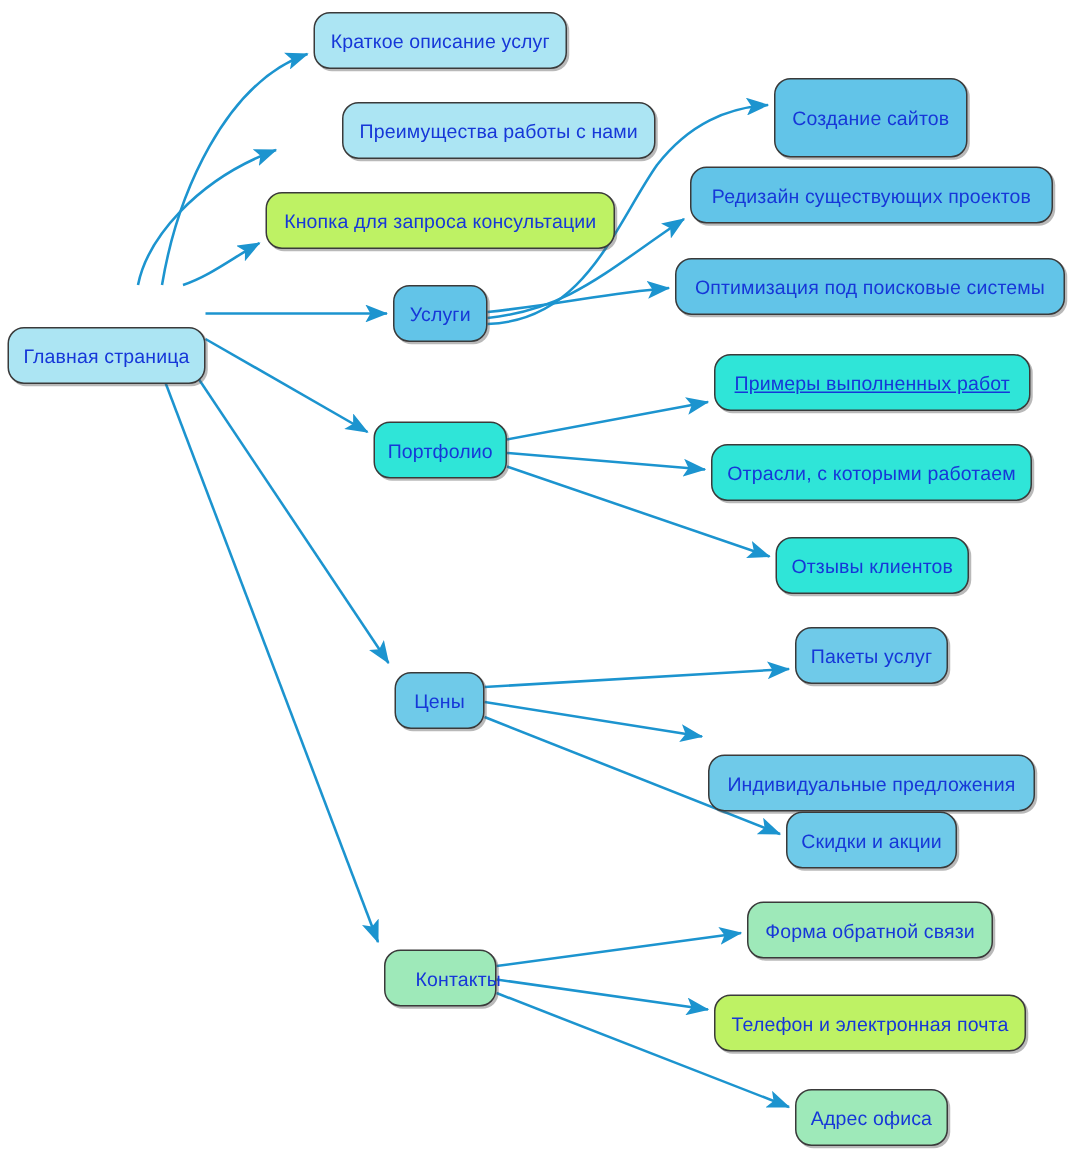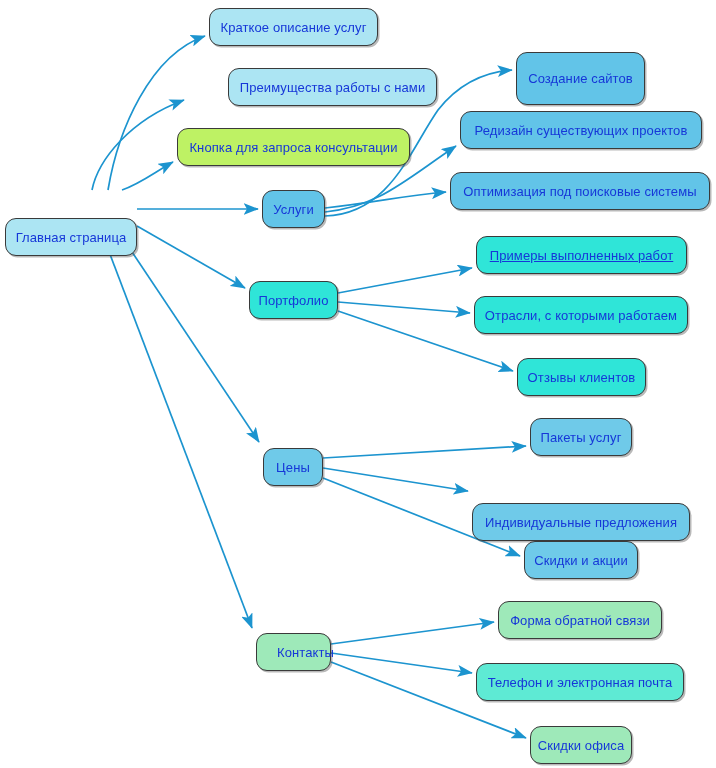--- a/index.html
+++ b/index.html
@@ -124,21 +124,21 @@
       </div>
       <div class="node" style="left: 524px; top: 541px; width: 114px; height: 38px; background: rgb(111, 202, 233);">
         <span>Скидки и акции</span>
       </div>
       <div class="node" style="left: 256px; top: 633px; width: 75px; height: 38px; background: rgb(158, 233, 185); padding-left: 24px;">
         <span>Контакты</span>
       </div>
       <div class="node" style="left: 498px; top: 601px; width: 164px; height: 38px; background: rgb(158, 233, 185);">
         <span>Форма обратной связи</span>
       </div>
-      <div class="node" style="left: 476px; top: 663px; width: 208px; height: 38px; background: #5eead4;">
+      <div class="node" style="left: 476px; top: 663px; width: 208px; height: 38px; background: #bef264;">
         <span>Телефон и электронная почта</span>
       </div>
       <div class="node" style="left: 530px; top: 726px; width: 102px; height: 38px; background: rgb(158, 233, 185);">
-        <span>Скидки офиса</span>
+        <span>Адрес офиса</span>
       </div>
     </div>
 
 </div>
 
 </body></html>

